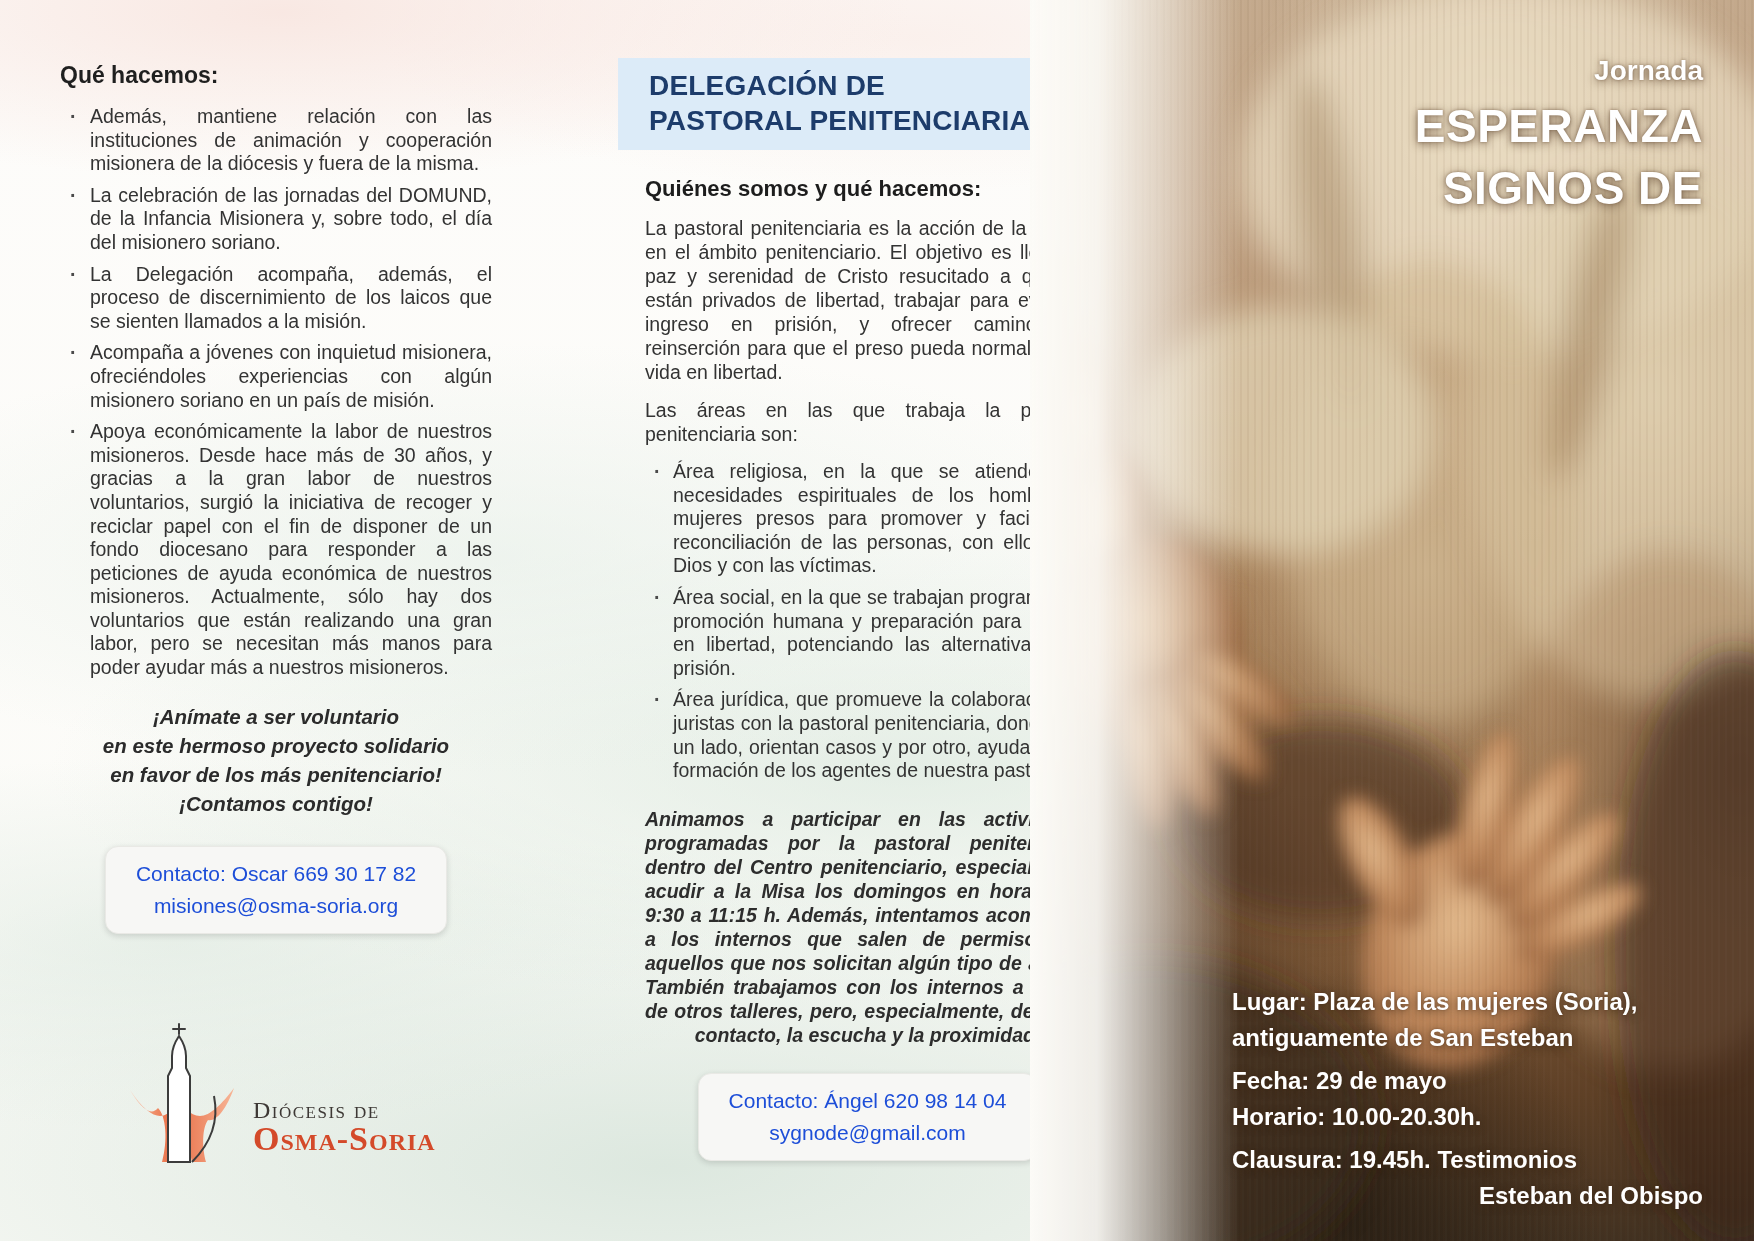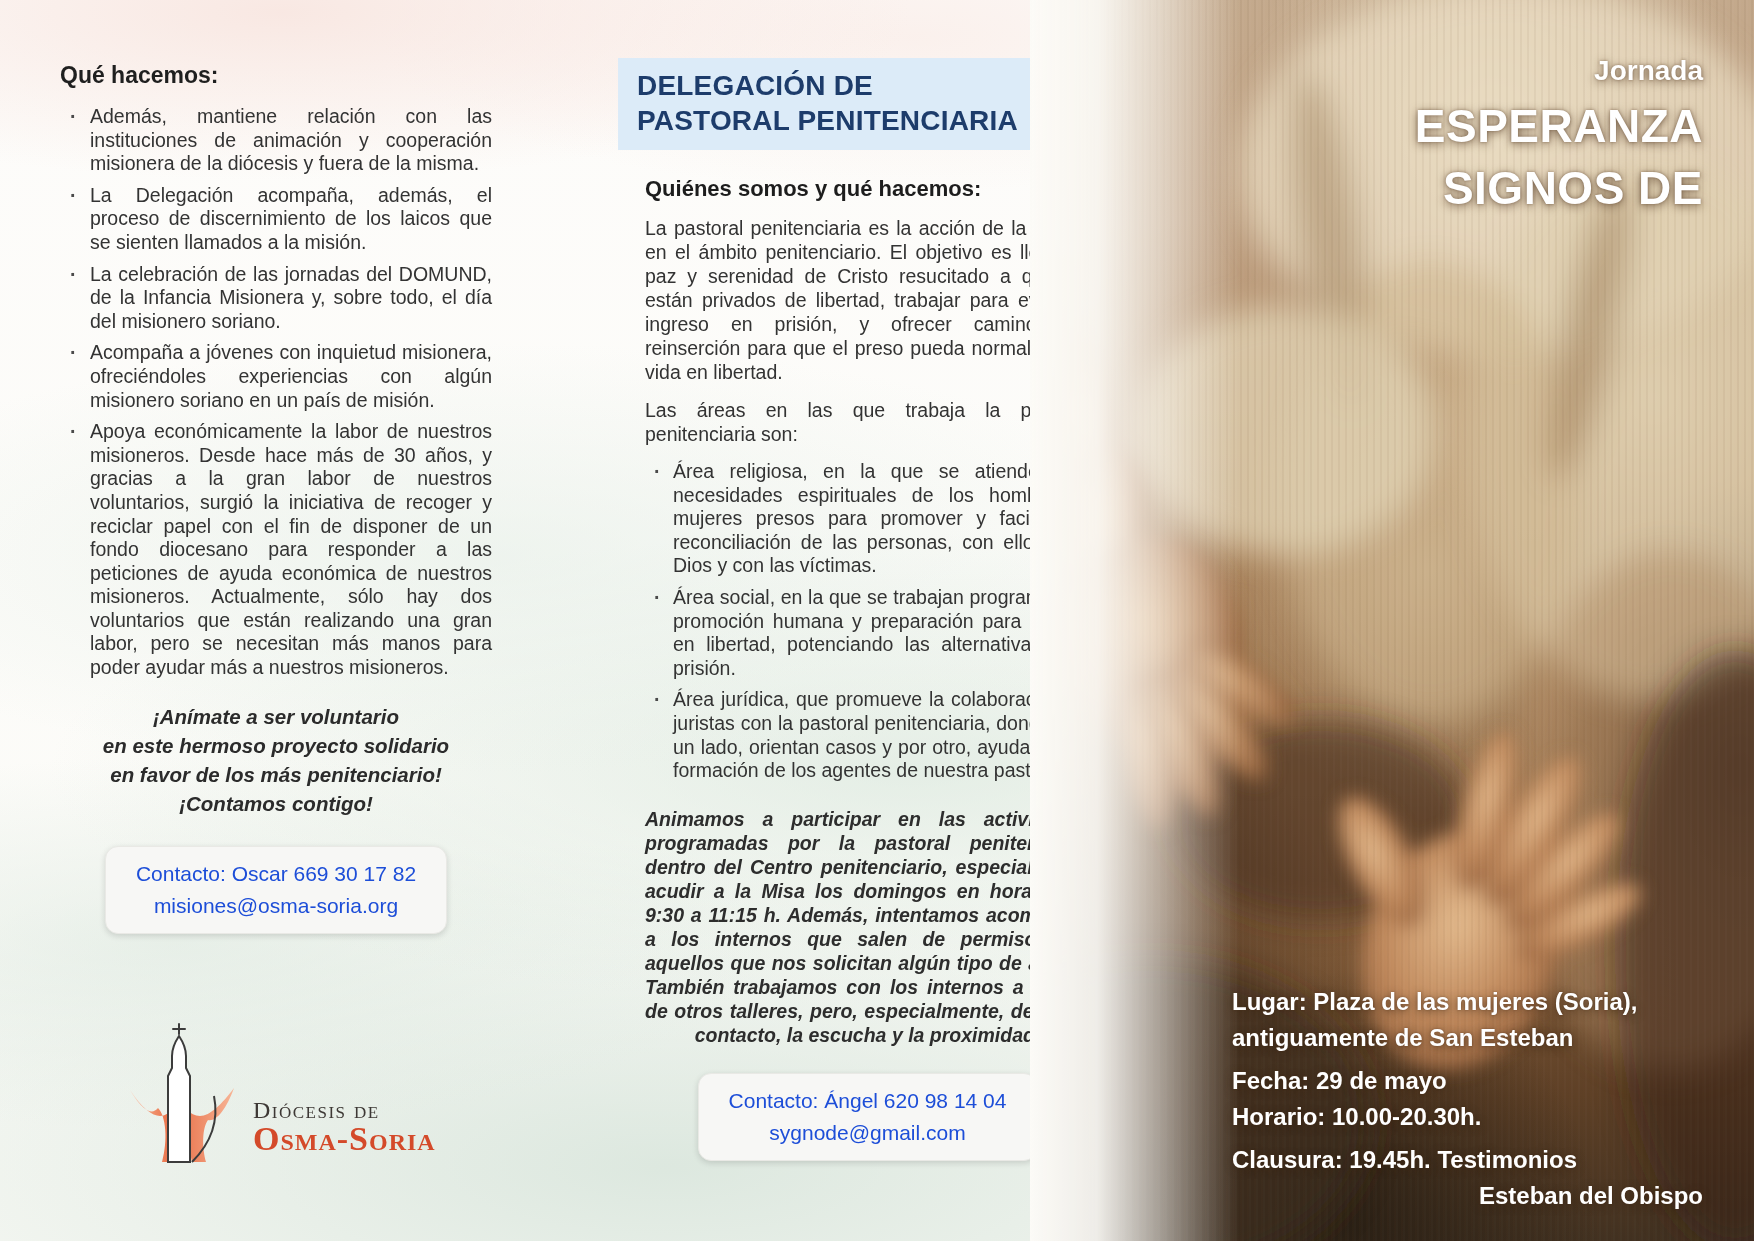--- a/index.html
+++ b/index.html
@@ -37,21 +37,21 @@
   }
   
   .logo{position:absolute; left:122px; top:1012px; width:340px; height:160px; display:flex;}
   .logo .mark{width:125px; height:155px; flex:none;}
   .logo .wordmark{padding-top:86px; margin-left:6px; font-family:"Liberation Serif","DejaVu Serif",serif;}
   .logo .l1{font-variant:small-caps; font-size:24px; letter-spacing:1.5px; color:#3d3835; line-height:24px;}
   .logo .l2{font-variant:small-caps; font-size:34px; letter-spacing:1px; color:#d44a2a; line-height:34px; font-weight:bold;}
   
   .col-mid{position:absolute; left:645px; top:58px; width:445px;}
   .highlight{
-    display:inline-block; margin-left:-27px; padding:10px 22px 12px 19px;
+    display:inline-block; margin-left:-27px; padding:10px 22px 12px 31px;
     background:#dcebf8;
   }
   .highlight .hline{font-size:28px; line-height:35px; font-weight:bold; color:#1d3c6b; letter-spacing:0.2px;}
   .col-mid h3{margin:26px 0 0 0; font-size:22px; font-weight:bold; color:#1d1d1d;}
   .col-mid p.body{margin:14px 0 0 0; font-size:19.5px; line-height:24px; text-align:justify; color:#333;}
   .col-mid ul.dots{margin-top:14px;}
   .col-mid ul.dots li{padding-left:28px;}
   .col-mid ul.dots li::before{left:9px;}
   .italic-note{
     margin:24px 0 0 0; font-size:19.5px; line-height:24px; text-align:justify; text-align-last:center;
@@ -98,22 +98,22 @@
 </style>
 </head>
 <body>
 
 <div class="page">
 
   <section class="col-left">
     <h2>Qué hacemos:</h2>
     <ul class="dots">
       <li>Además, mantiene relación con las instituciones de animación y cooperación misionera de la diócesis y fuera de la misma.</li>
+      <li>La celebración de las jornadas del DOMUND, de la Infancia Misionera y, sobre todo, el día del misionero soriano.</li>
       <li>La Delegación acompaña, además, el proceso de discernimiento de los laicos que se sienten llamados a la misión.</li>
-      <li>La celebración de las jornadas del DOMUND, de la Infancia Misionera y, sobre todo, el día del misionero soriano.</li>
       <li>Acompaña a jóvenes con inquietud misionera, ofreciéndoles experiencias con algún misionero soriano en un país de misión.</li>
       <li>Apoya económicamente la labor de nuestros misioneros. Desde hace más de 30 años, y gracias a la gran labor de nuestros voluntarios, surgió la iniciativa de recoger y reciclar papel con el fin de disponer de un fondo diocesano para responder a las peticiones de ayuda económica de nuestros misioneros. Actualmente, sólo hay dos voluntarios que están realizando una gran labor, pero se necesitan más manos para poder ayudar más a nuestros misioneros.</li>
     </ul>
     <p class="callout">¡Anímate a ser voluntario
 en este hermoso proyecto solidario
 en favor de los más penitenciario!
 ¡Contamos contigo!</p>
     <div class="contact-box">
       <div>Contacto: Oscar 669 30 17 82</div>
       <div>misiones@osma-soria.org</div>

